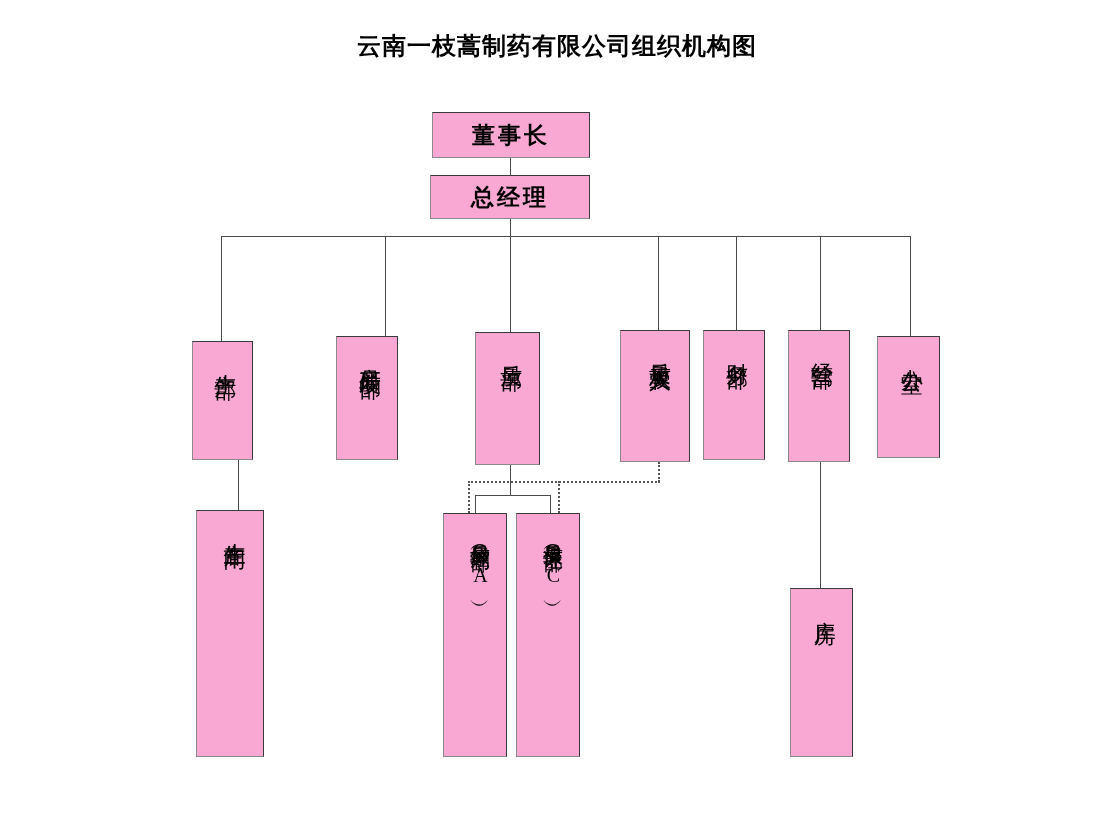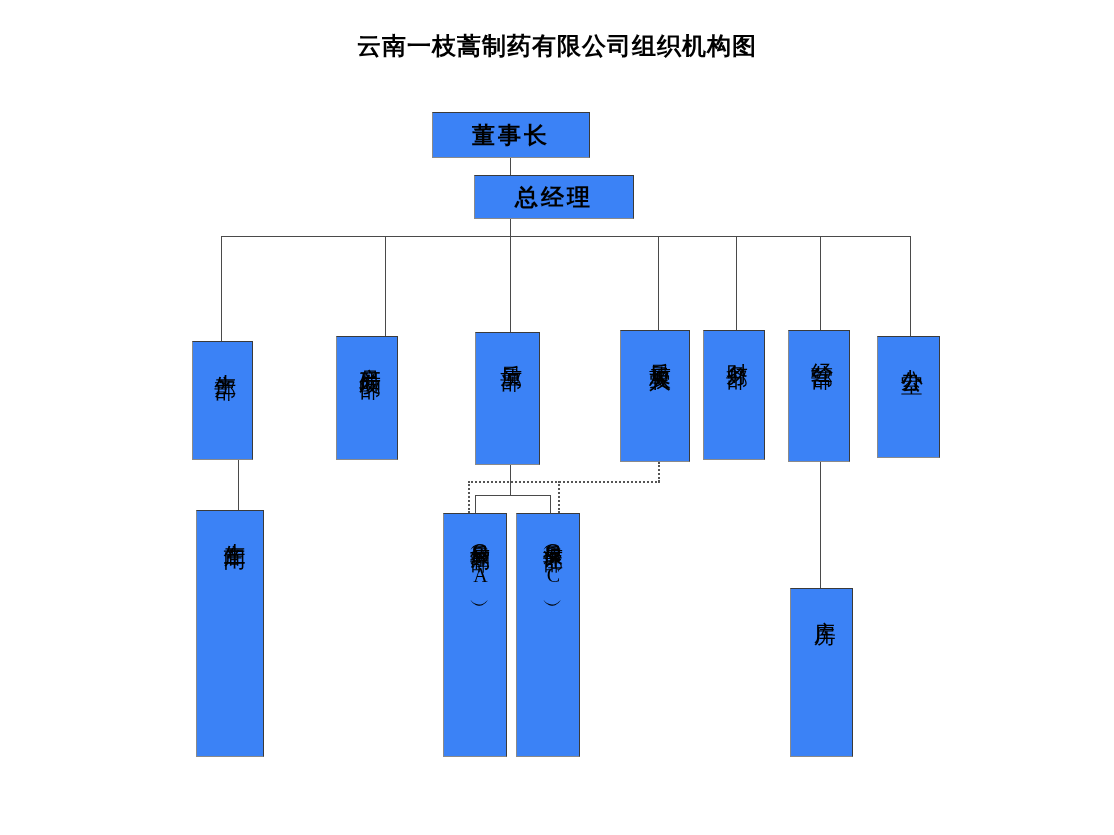--- a/index.html
+++ b/index.html
@@ -29,21 +29,21 @@
     font-weight: bold;
     letter-spacing: 1px;
     font-family: "Liberation Serif", "DejaVu Serif", serif;
     white-space: nowrap;
   }
 
   
   .node {
     position: absolute;
     box-sizing: border-box;
-    background: #3b82f6;
+    background: #f9a8d4;
     border: 1px solid #3a3a3a;
     border-left-color: #8a8a8a;
     border-bottom-color: #8a8a8a;
     z-index: 3;
   }
   .node .label {
     position: absolute;
     left: 0;
     right: 0;
     top: 0;
@@ -134,21 +134,21 @@
 
   <div class="dln v" style="left:658px; top:462px; height:20px;"></div>
   <div class="dln h" style="left:468px; top:481px; width:192px;"></div>
   <div class="dln v" style="left:468px; top:481px; height:32px;"></div>
   <div class="dln v" style="left:558px; top:481px; height:32px;"></div>
 
   <div class="node horiz" style="left:432px; top:112px; width:158px; height:46px;">
     <span class="label">董事长</span>
   </div>
 
-  <div class="node horiz" style="left:430px; top:175px; width:160px; height:44px;margin-left:44px;">
+  <div class="node horiz" style="left:430px; top:175px; width:160px; height:44px;">
     <span class="label">总经理</span>
   </div>
 
   <div class="node vert" style="left:192px; top:341px; width:61px; height:119px;">
     <span class="label">生产部</span>
   </div>
 
   <div class="node vert" style="left:336px; top:336px; width:62px; height:124px;">
     <span class="label">产品研发部</span>
   </div>

